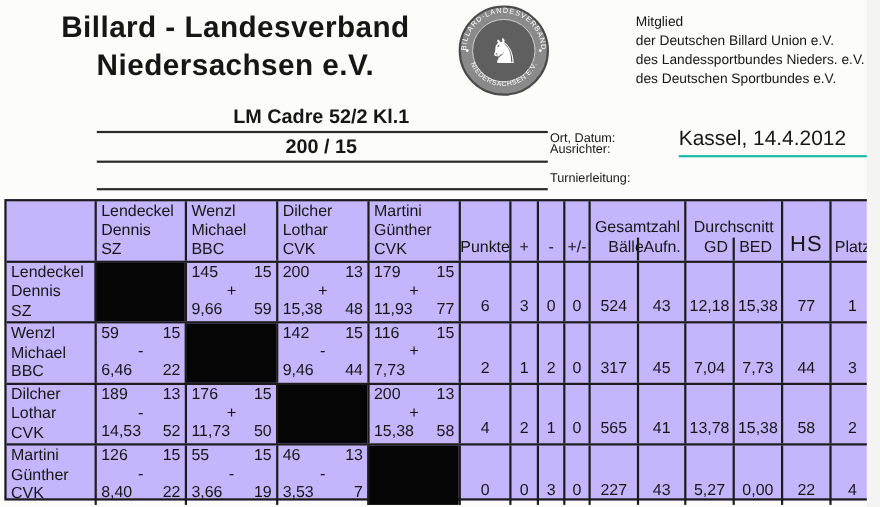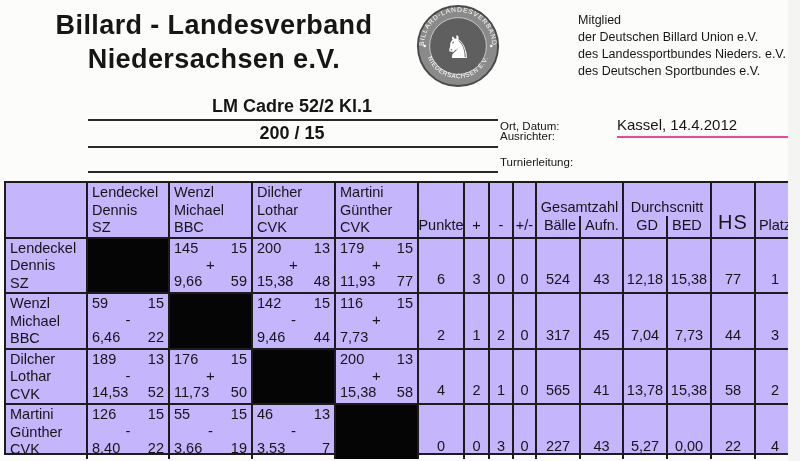--- a/index.html
+++ b/index.html
@@ -26,22 +26,22 @@
   .event-distance {
     position:absolute; left:85px; top:123px; width:414px; text-align:center;
     font-weight:bold; font-size:18px;
   }
   .rule { position:absolute; left:88px; width:410px; border-top:2px solid #2a2a2a; }
   .rule1 { top:119px; } .rule2 { top:146px; } .rule3 { top:171px; }
   .meta-row { position:absolute; left:500px; width:296px; height:24px; }
   .meta1 { top:116px; } .meta2 { top:126px; } .meta3 { top:152px; }
   .meta-label { position:absolute; left:0; top:4px; font-size:11.5px; }
   .meta-value {
-    position:absolute; left:117px; top:0; width:178px; font-size:15px;
-    border-bottom:2px solid #ec4899; padding-bottom:3px;
+    position:absolute; left:117px; top:0; width:178px; font-size:19px;
+    border-bottom:2px solid #14b8a6; padding-bottom:3px;
   }
   
   .tbl {
     position:absolute; left:4px; top:181px; width:792px; height:274px;
     box-sizing:border-box; border:2px solid #1c1c1c;
     display:flex; flex-direction:column; background:#c4b5fd;
   }
   .trow {
     display:grid;
     grid-template-columns:80px 82px 83px 83px 83px 46px 25px 24px 23px 44px 43px 44px 44px 44px 40px;
@@ -50,21 +50,21 @@
   .tdata { flex:1; border-top:2px solid #1c1c1c; }
   .cell { border-left:2px solid #1c1c1c; box-sizing:border-box; overflow:hidden; }
   .trow > .cell:first-child { border-left:none; }
   .black { background:#050505; }
   .hn, .pc { padding:1px 2px 0 4px; font-size:14.5px; line-height:17.5px; white-space:nowrap; }
   .hl { display:flex; align-items:flex-end; justify-content:center; padding-bottom:4px; font-size:14.5px; }
   .hhs { display:flex; align-items:flex-end; justify-content:center; padding-bottom:3px; font-size:20px; letter-spacing:1px; }
   .grp { grid-column:span 2; display:flex; flex-direction:column; justify-content:flex-end; }
   .gtitle { text-align:center; font-size:14.5px; padding-bottom:1px; }
   .gsub { display:flex; height:21px; font-size:14.5px; }
-  .gsub .sub1 { width:42px; padding:1px 0 3px 4px; box-sizing:border-box;text-align:center; }
+  .gsub .sub1 { width:42px; padding:1px 0 3px 16px; box-sizing:border-box; }
   .gsub .sub2 { flex:1; border-left:2px solid #1c1c1c; padding:1px 0 3px 4px; box-sizing:border-box; }
   .mc {
     display:flex; flex-direction:column; justify-content:space-between;
     height:100%; padding:1px 4px 3px 4px; font-size:14.5px; box-sizing:border-box;
   }
   .mline { display:flex; justify-content:space-between; }
   .msign { text-align:center; font-size:15px; }
   .sc {
     display:flex; align-items:flex-end; justify-content:center;
     height:100%; padding-bottom:5px; font-size:14.5px; box-sizing:border-box;

